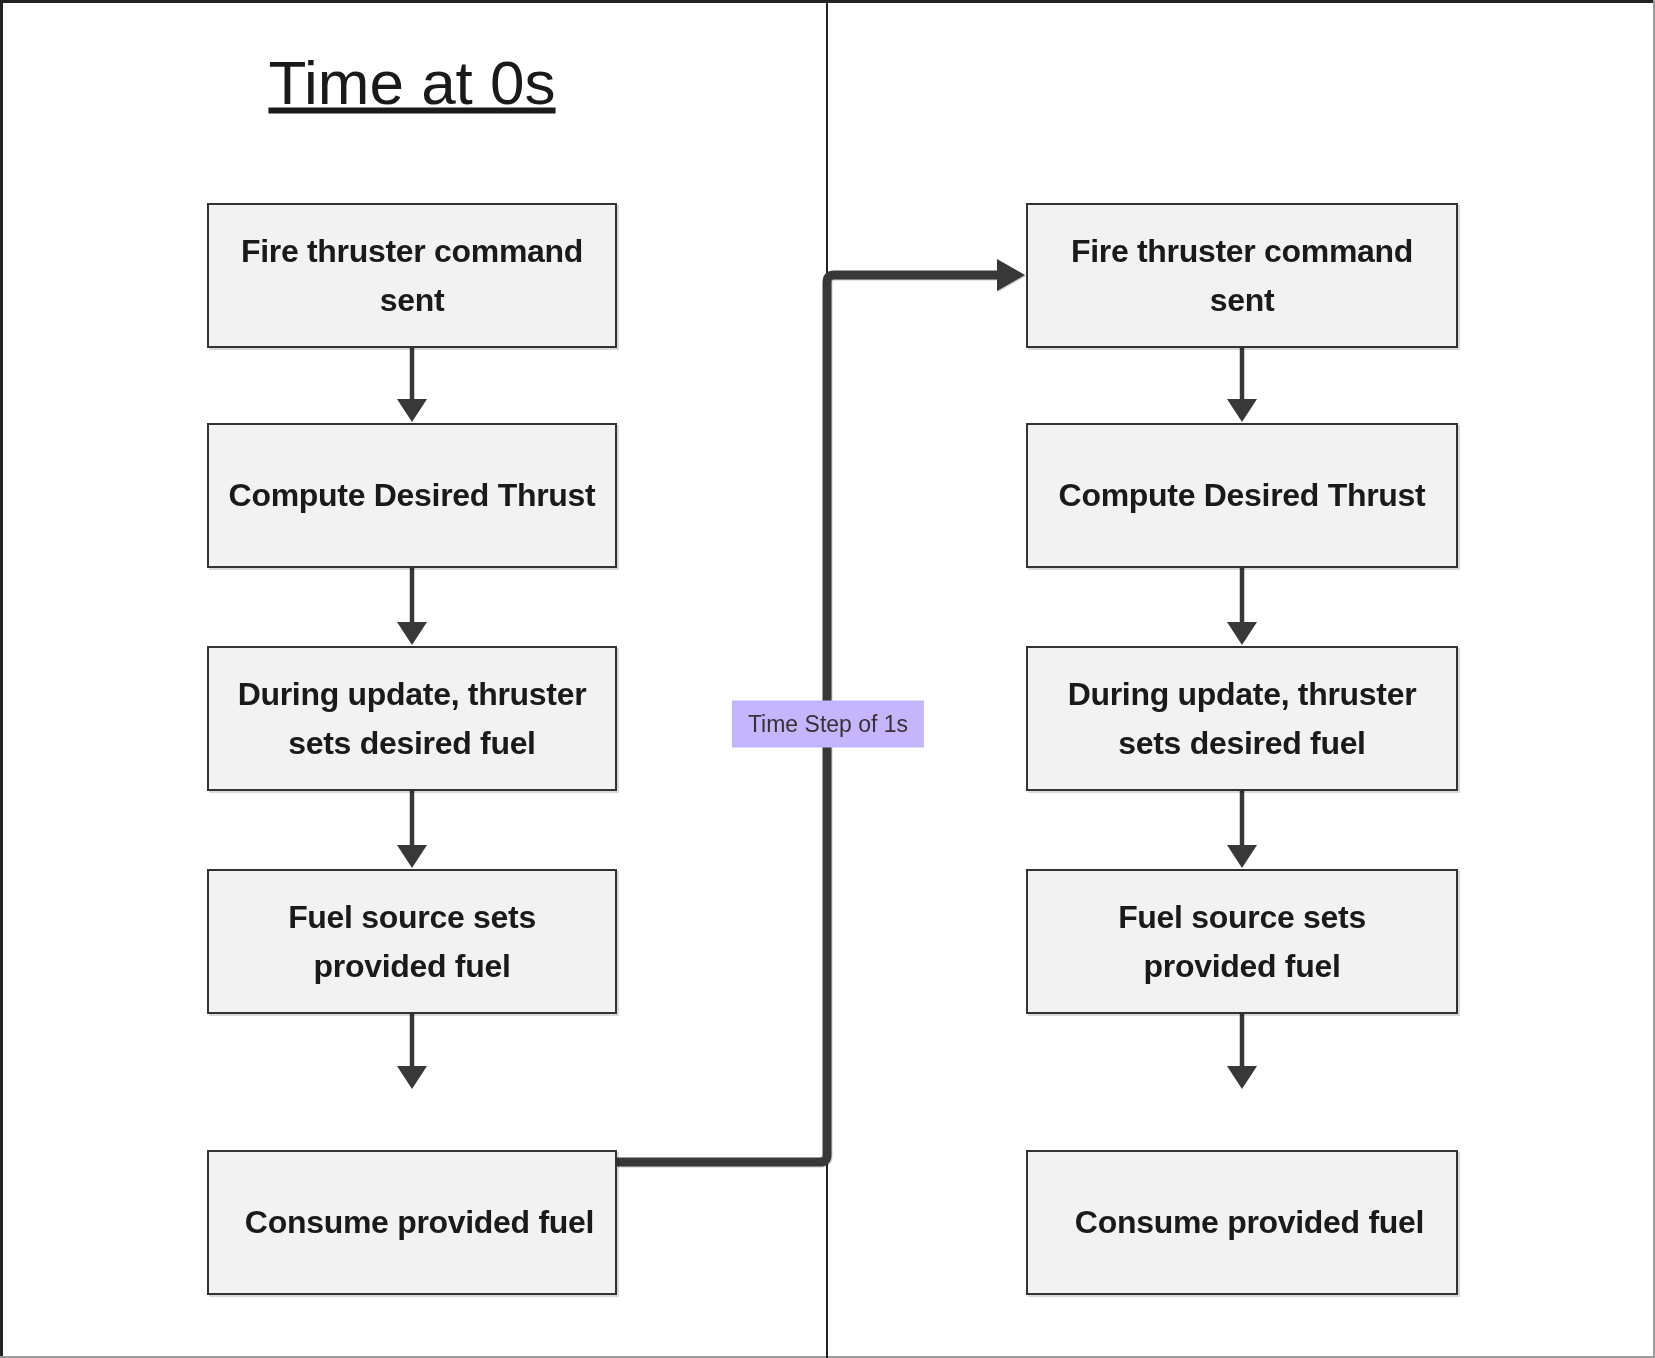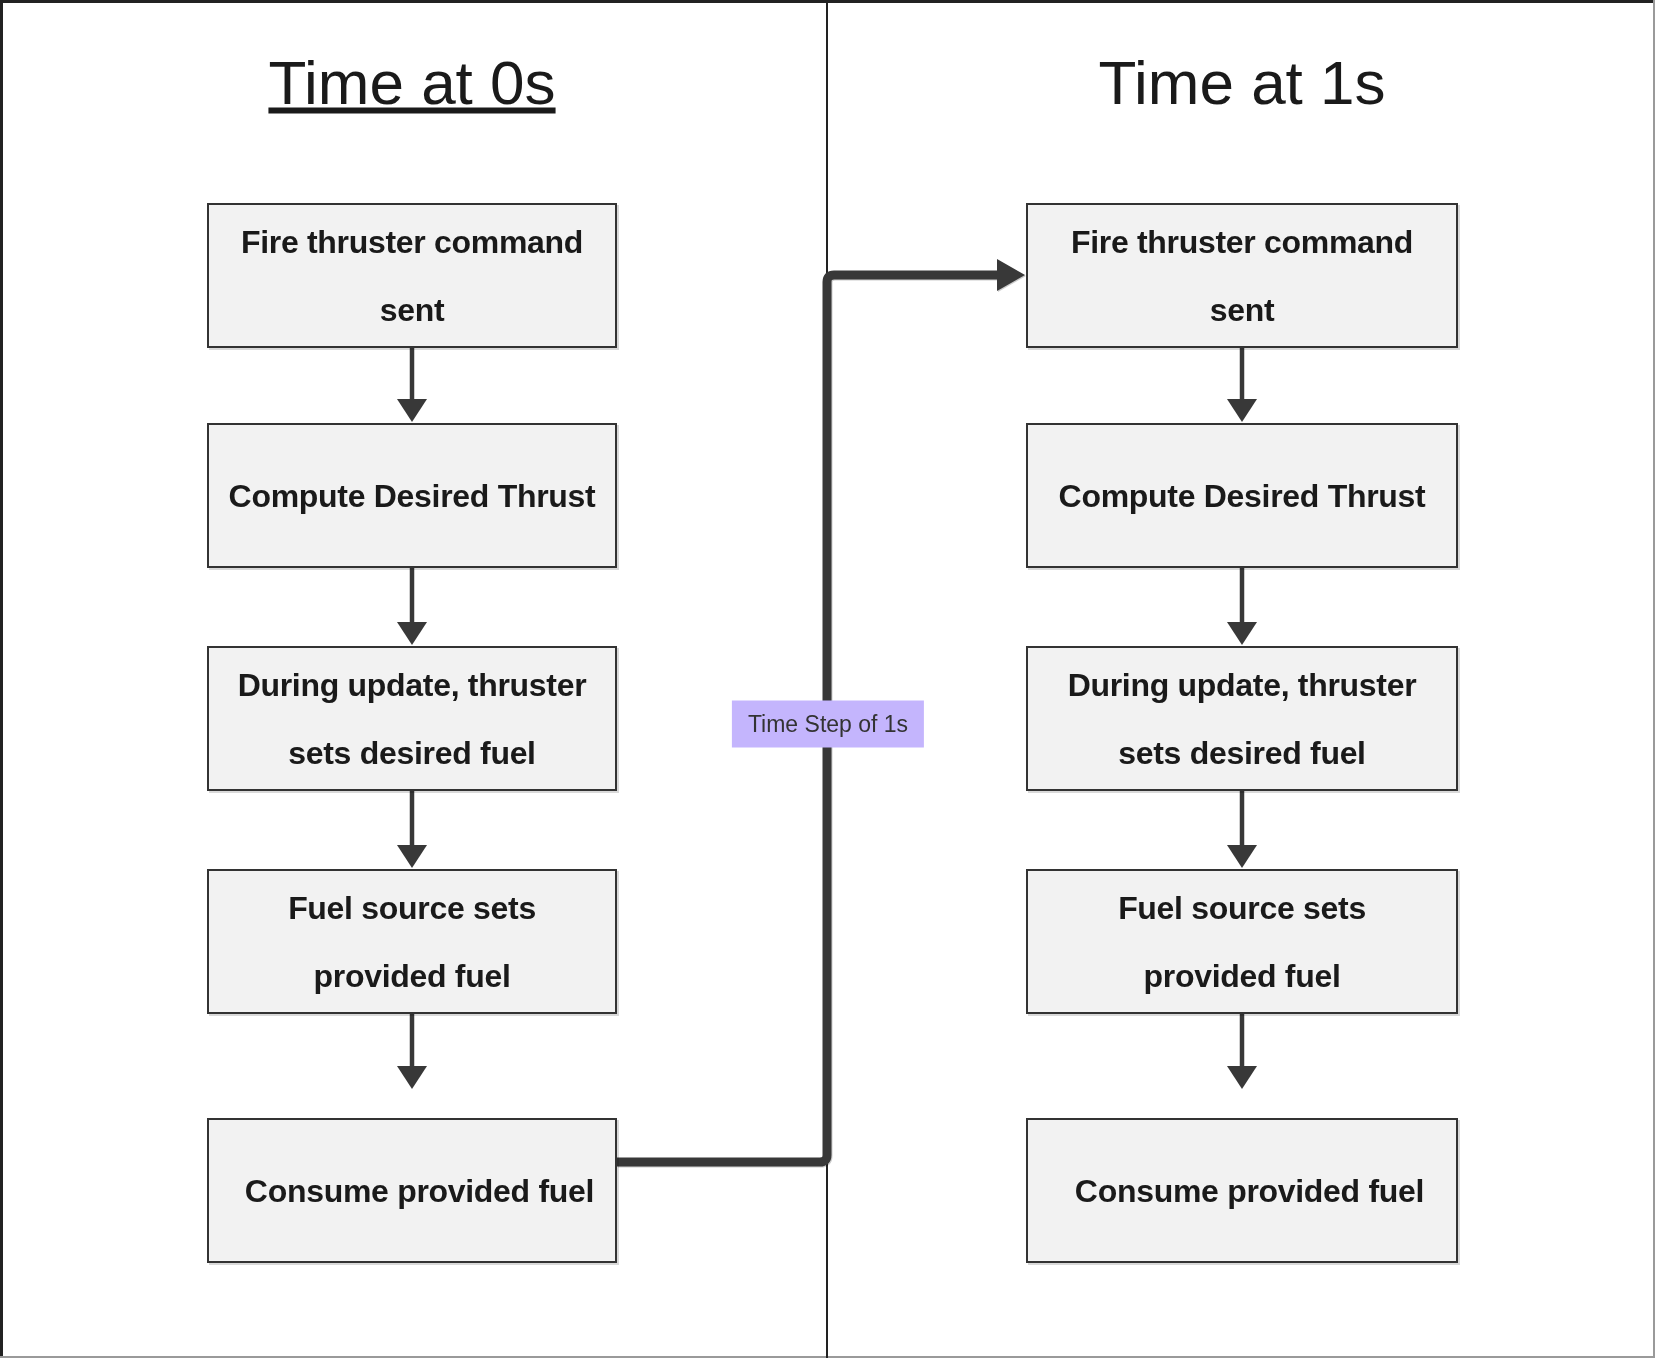--- a/index.html
+++ b/index.html
@@ -26,26 +26,26 @@
   .title-1{left:1242px;}
 
   .node{
     position:absolute;height:145px;box-sizing:border-box;
     background:#f2f2f2;border:2px solid #333;
     box-shadow:2px 2px 0 rgba(0,0,0,0.15);
     display:flex;align-items:center;justify-content:center;
   }
   .node span{
     display:block;text-align:center;white-space:pre-line;
-    font-size:32px;font-weight:bold;line-height:68px;
+    font-size:32px;font-weight:bold;line-height:49px;
     color:#1a1a1a;letter-spacing:-0.3px;padding:0 8px;
   }
   .col0{left:207px;width:410px;}
   .col1{left:1026px;width:432px;}
-  .r0{top:203px;} .r1{top:423px;justify-content:center;} .r2{top:646px;} .r3{top:869px;} .r4{top:1118px;padding-left:15px;}
+  .r0{top:203px;} .r1{top:423px;justify-content:center;} .r2{top:646px;} .r3{top:869px;} .r4{top:1150px;padding-left:15px;}
 
   #arrow-layer{position:absolute;left:0;top:0;pointer-events:none;}
   .edge-thick{filter:drop-shadow(1.5px 1.5px 0 rgba(0,0,0,0.2));}
 
   .edge-label{
     position:absolute;left:828px;top:724px;transform:translate(-50%,-50%);
     background:#c4b5fd;padding:10px 16px;
     font-size:23px;font-weight:400;color:#333;white-space:nowrap;
   }
 </style>
@@ -97,21 +97,20 @@
       <polygon points="1242,1089 1227,1066 1257,1066" fill="#383838"></polygon>
     </g>
 
     <g class="edge-thick">
       <path d="M 617 1162 L 820 1162 Q 827 1162 827 1155 L 827 282 Q 827 275 834 275 L 998 275" fill="none" stroke="#383838" stroke-width="9" stroke-linejoin="round"></path>
       <polygon points="1025,275 997,259 997,291" fill="#383838"></polygon>
     </g>
   </svg>
 
   <div class="panel-title title-0">Time at 0s</div>
-  <div class="panel-title title-1">Time at 1s</div>
 
   <div class="node col0 r0">
     <span>Fire thruster command
 sent</span>
   </div>
   <div class="node col0 r1">
     <span>Compute Desired Thrust</span>
   </div>
   <div class="node col0 r2">
     <span>During update, thruster

